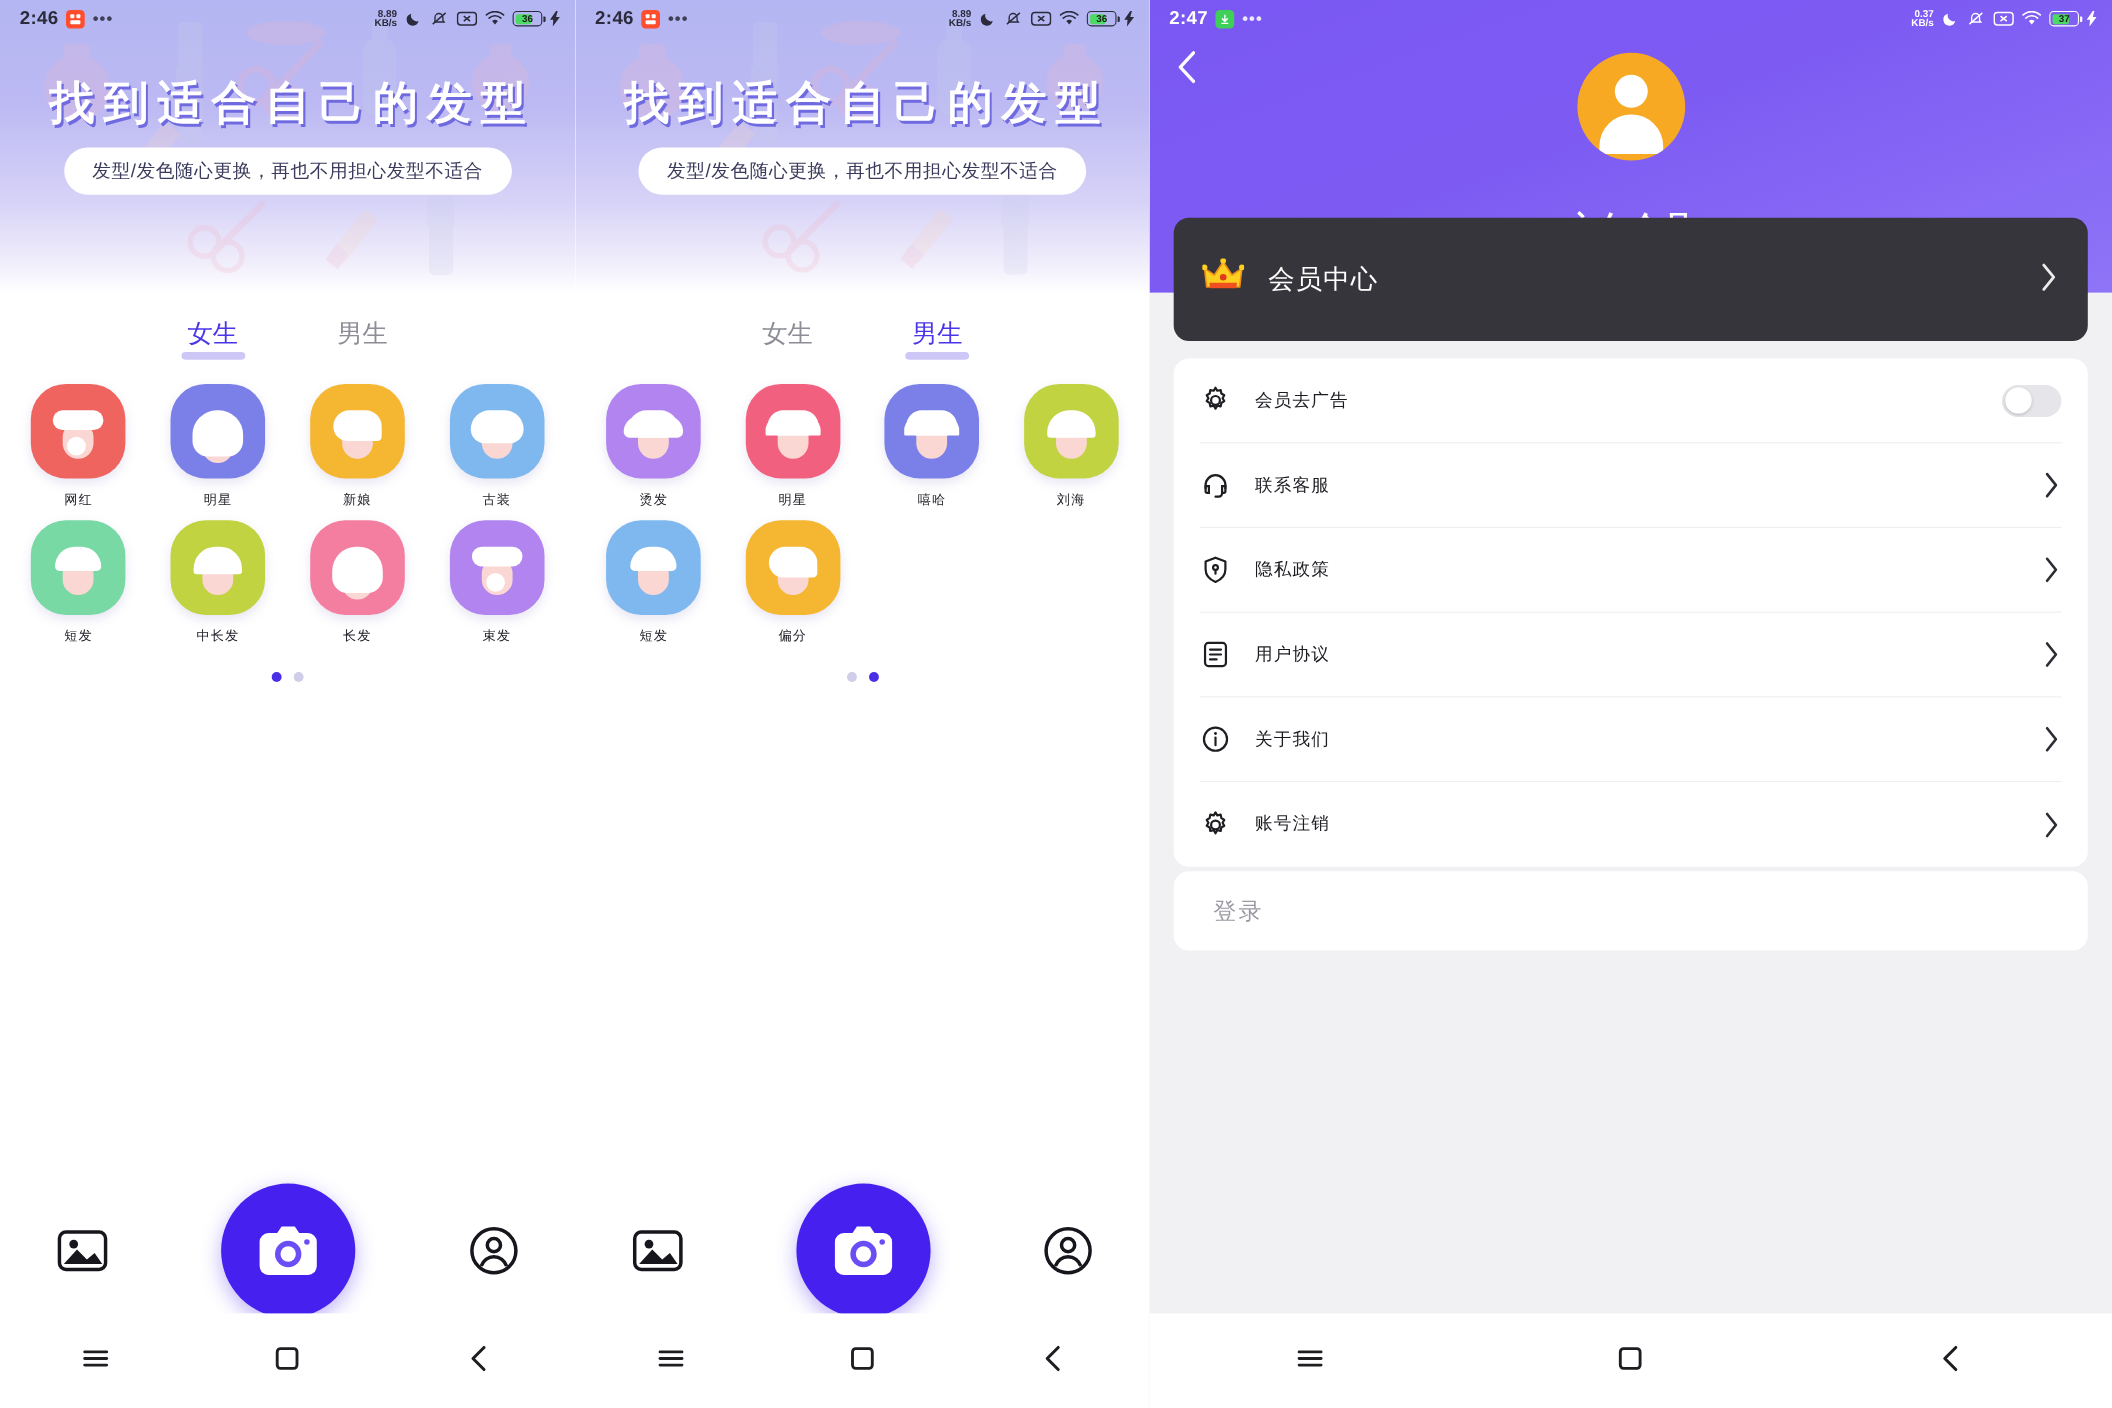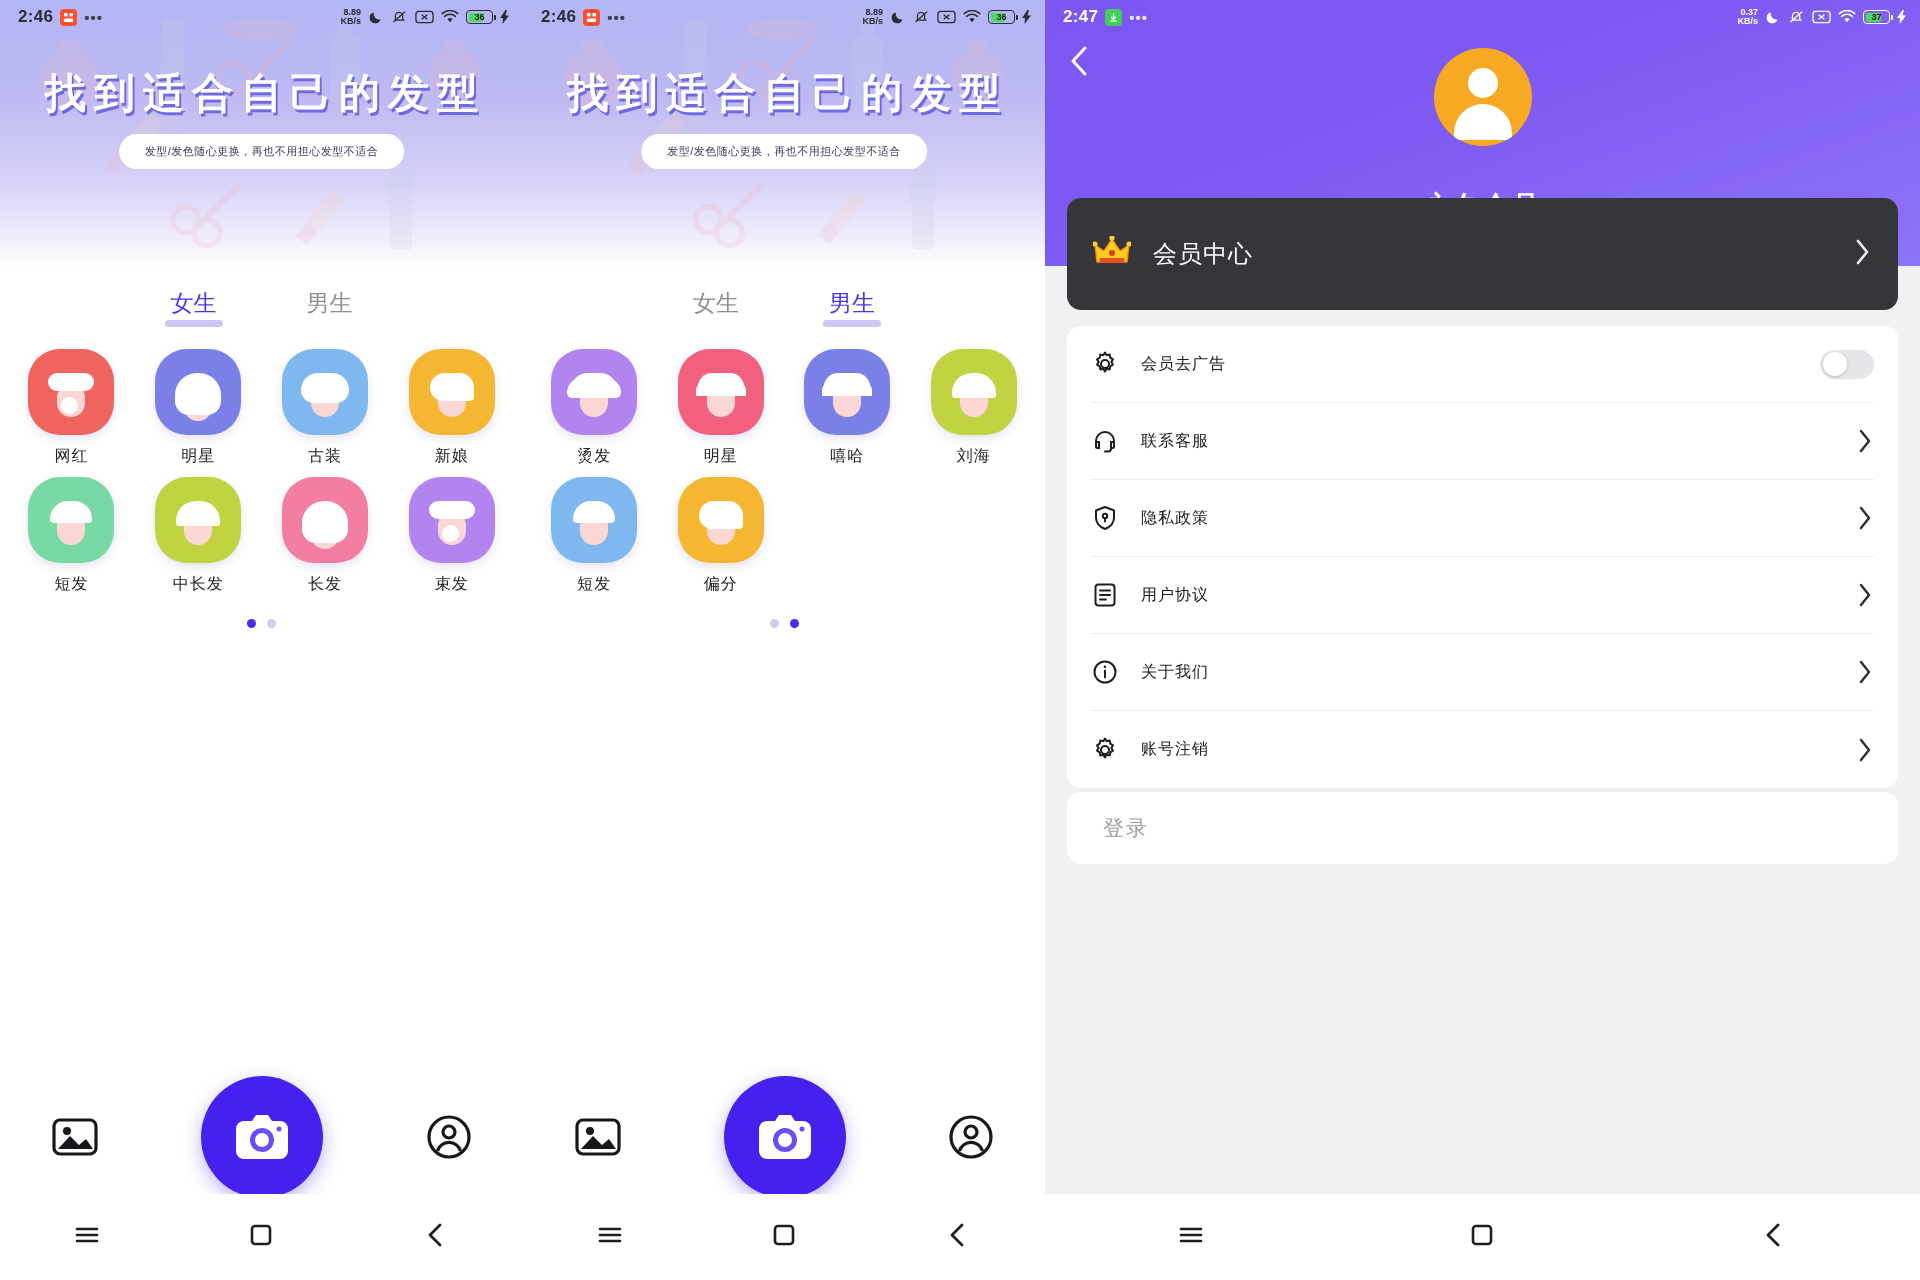--- a/index.html
+++ b/index.html
@@ -78,21 +78,21 @@
     text-align: center;
     font-size: 41px; font-weight: bold; color: #ffffff;
     letter-spacing: 8px; text-indent: 8px;
     text-shadow: 2px 3px 0 #6f6ae0;
     font-family: "Liberation Sans", sans-serif;
   }
   .banner-sub {
     position:absolute; left:50%; transform:translateX(-50%); top: 134px;
     background:#ffffff; border-radius: 24px;
     padding: 10px 26px;
-    font-size: 11px; color:#3a3a5c; white-space: nowrap;
+    font-size: 17px; color:#3a3a5c; white-space: nowrap;
     letter-spacing: .5px;
   }
 
   
   .tabs {
     display:flex; justify-content:center; gap: 78px;
     margin-top: 18px;
   }
   .tab {
     position: relative;
@@ -155,21 +155,21 @@
   }
   .hv-short .hair { height: 22px; width:42px; border-radius: 18px 18px 4px 4px; }
   .hv-spiky .hair {
     height: 22px; width:46px; left:-2px;
     border-radius: 14px 14px 4px 4px;
     box-shadow: -5px 4px 0 -3px #fff, 5px 4px 0 -3px #fff;
   }
   .hv-bangs .hair { height: 25px; width:44px; left:-1px; border-radius: 20px 20px 3px 3px; }
   .hair-label {
     margin-top: 11px;
-    font-size: 16px; color: #23232b;
+    font-size: 12px; color: #23232b;
     letter-spacing: 1px;
   }
 
   
   .dots { display:flex; justify-content:center; gap:11px; margin-top: 24px; }
   .dot { width:9px; height:9px; border-radius:50%; background:#cfcde8; }
   .dot.on { background:#4a2fe8; }
 
   
   .bottombar {
@@ -382,36 +382,36 @@
       <div class="cell">
         <div class="hair-thumb" style="background:#7b80e8">
           <div class="face hv-long">
               <div class="skin"></div>
               <div class="hair"></div>
             </div>
         </div>
         <div class="hair-label">明星</div>
       </div>
       <div class="cell">
+        <div class="hair-thumb" style="background:#f5b731">
+          <div class="face hv-side">
+              <div class="skin"></div>
+              <div class="hair"></div>
+            </div>
+        </div>
+        <div class="hair-label">新娘</div>
+      </div>
+      <div class="cell">
         <div class="hair-thumb" style="background:#7fb8ef">
           <div class="face hv-bob">
               <div class="skin"></div>
               <div class="hair"></div>
             </div>
         </div>
         <div class="hair-label">古装</div>
-      </div>
-      <div class="cell">
-        <div class="hair-thumb" style="background:#f5b731">
-          <div class="face hv-side">
-              <div class="skin"></div>
-              <div class="hair"></div>
-            </div>
-        </div>
-        <div class="hair-label">新娘</div>
       </div>
       <div class="cell">
         <div class="hair-thumb" style="background:#78d9a4">
           <div class="face hv-short">
               <div class="skin"></div>
               <div class="hair"></div>
             </div>
         </div>
         <div class="hair-label">短发</div>
       </div>

